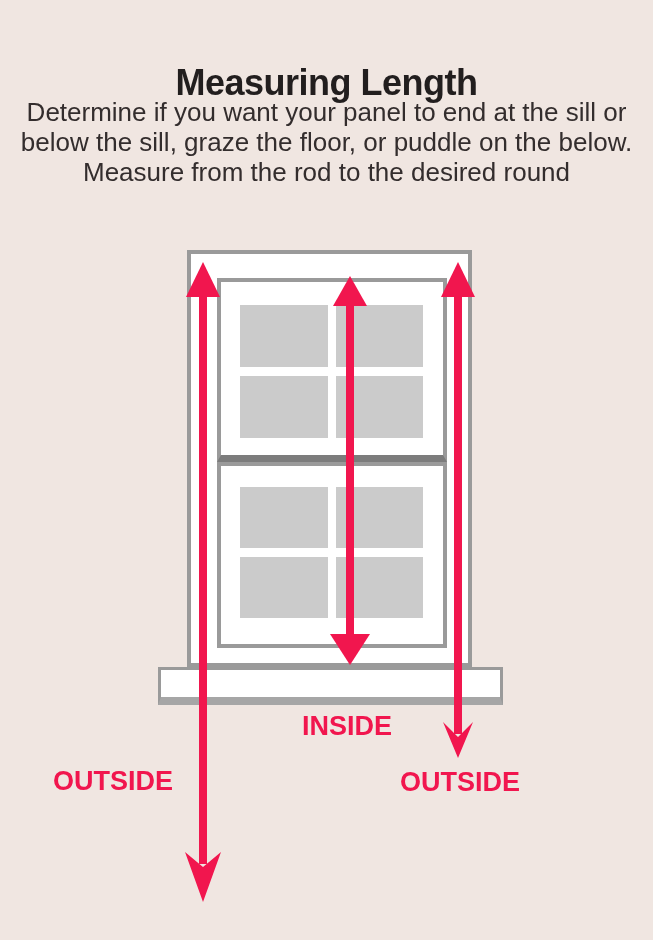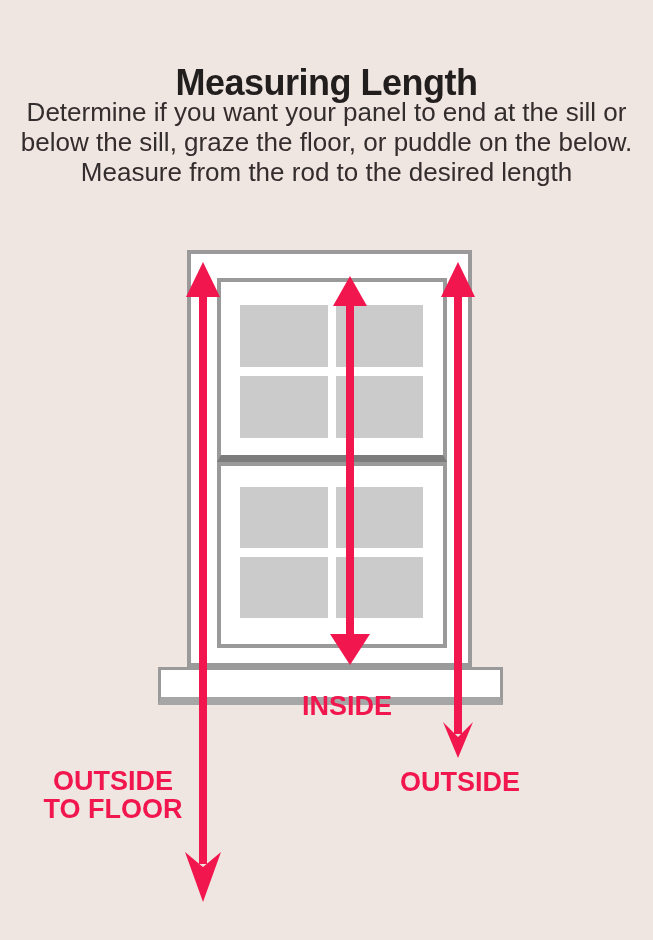--- a/index.html
+++ b/index.html
@@ -95,35 +95,35 @@
   .measure-label {
     position: absolute;
     z-index: 6;
     color: #F1164E;
     font-weight: 700;
     font-size: 27px;
     line-height: 28px;
     text-align: center;
     letter-spacing: 0px;
   }
-  .label-inside   { left: 280px; top: 692px; width: 134px; }
+  .label-inside   { left: 280px; top: 712px; width: 134px; }
   .label-outside  { left: 390px; top: 768px; width: 140px; }
   .label-outside-floor { left: 28px; top: 767px; width: 170px; }
 </style>
 </head>
 <body>
 
 <div class="stage">
 
   <h1 class="title">Measuring Length</h1>
 
   <div class="intro">
     <div>Determine if you want your panel to end at the sill or</div>
     <div>below the sill, graze the floor, or puddle on the below.</div>
-    <div>Measure from the rod to the desired length</div>
+    <div>Measure from the rod to the desired round</div>
   </div>
 
   <div class="outer-frame"></div>
 
   <div class="sash-upper"></div>
   <div class="sash-lower"></div>
 
   <div class="pane-grid upper">
     <div class="pane"></div>
     <div class="pane"></div>
@@ -156,16 +156,15 @@
       <polygon points="458,758 443,722 458,737 473,722"></polygon>
     </g>
   </svg>
 
   <div class="measure-label label-inside">INSIDE</div>
 
   <div class="measure-label label-outside">OUTSIDE</div>
 
   <div class="measure-label label-outside-floor">
     <div>OUTSIDE</div>
-    <div>TO FLOOR</div>
   </div>
 
 </div>
 
 </body></html>

